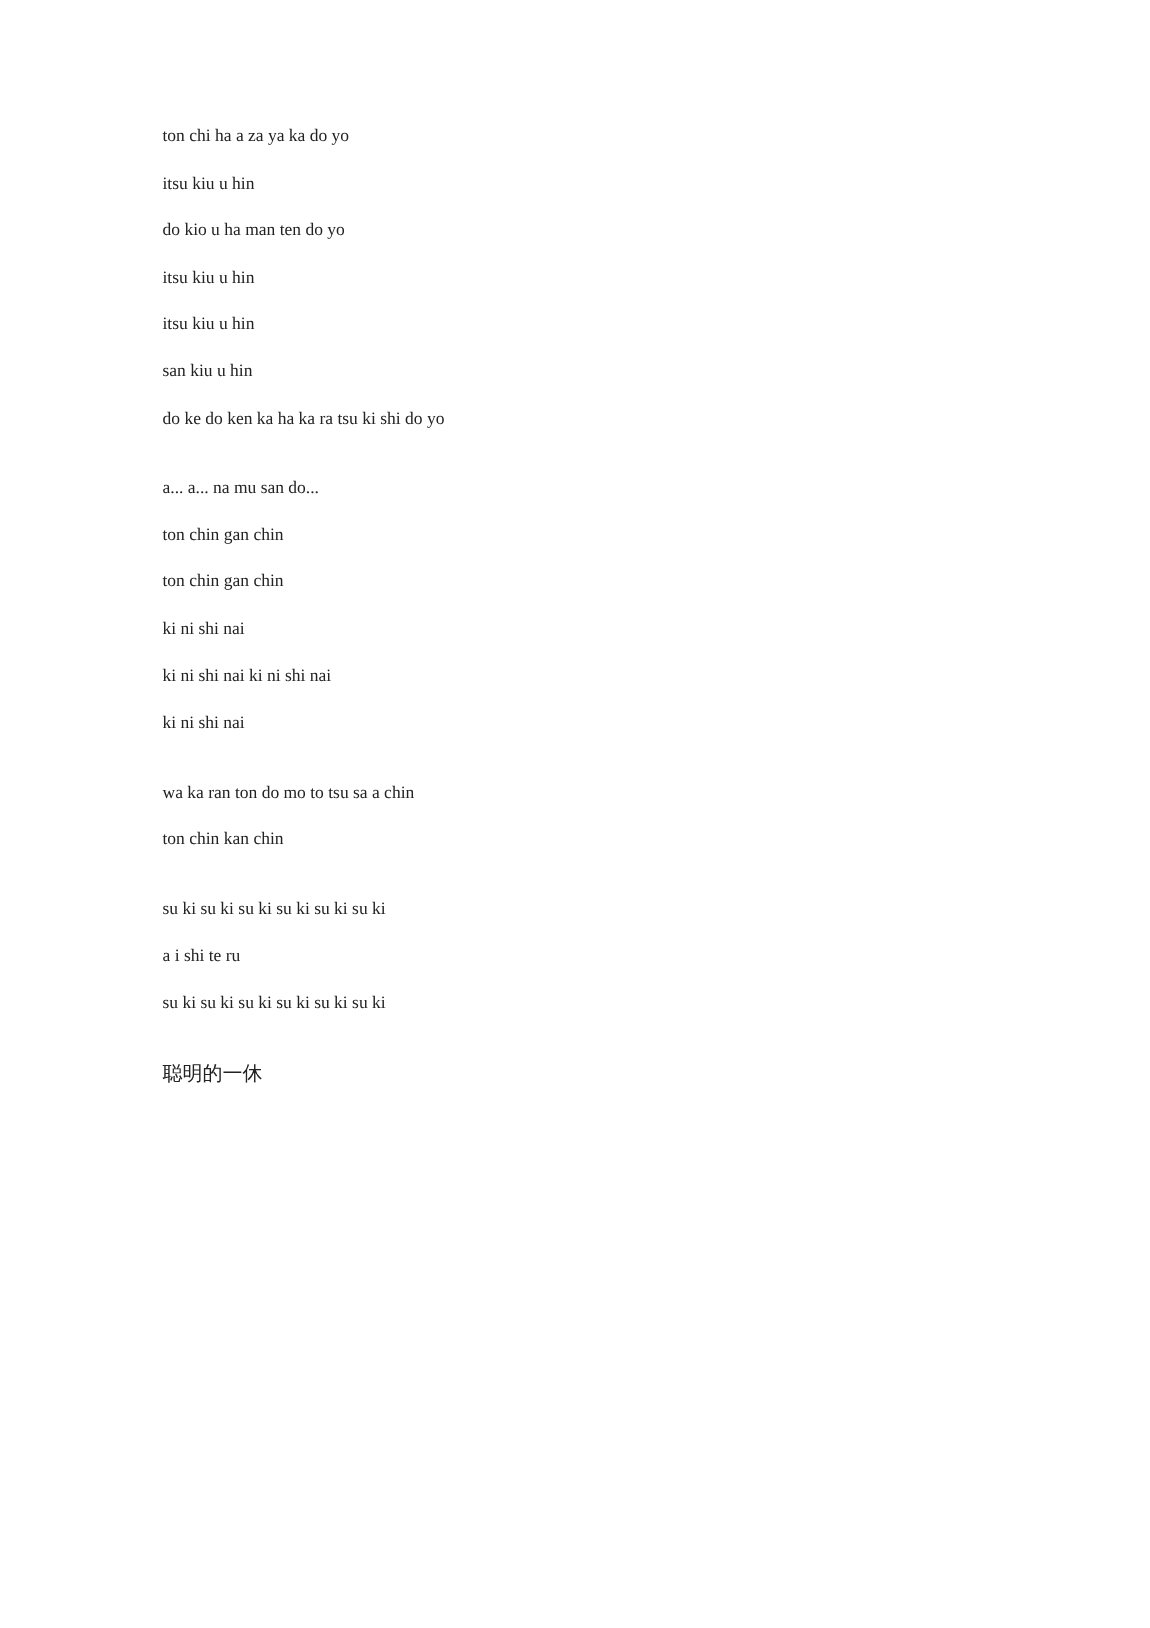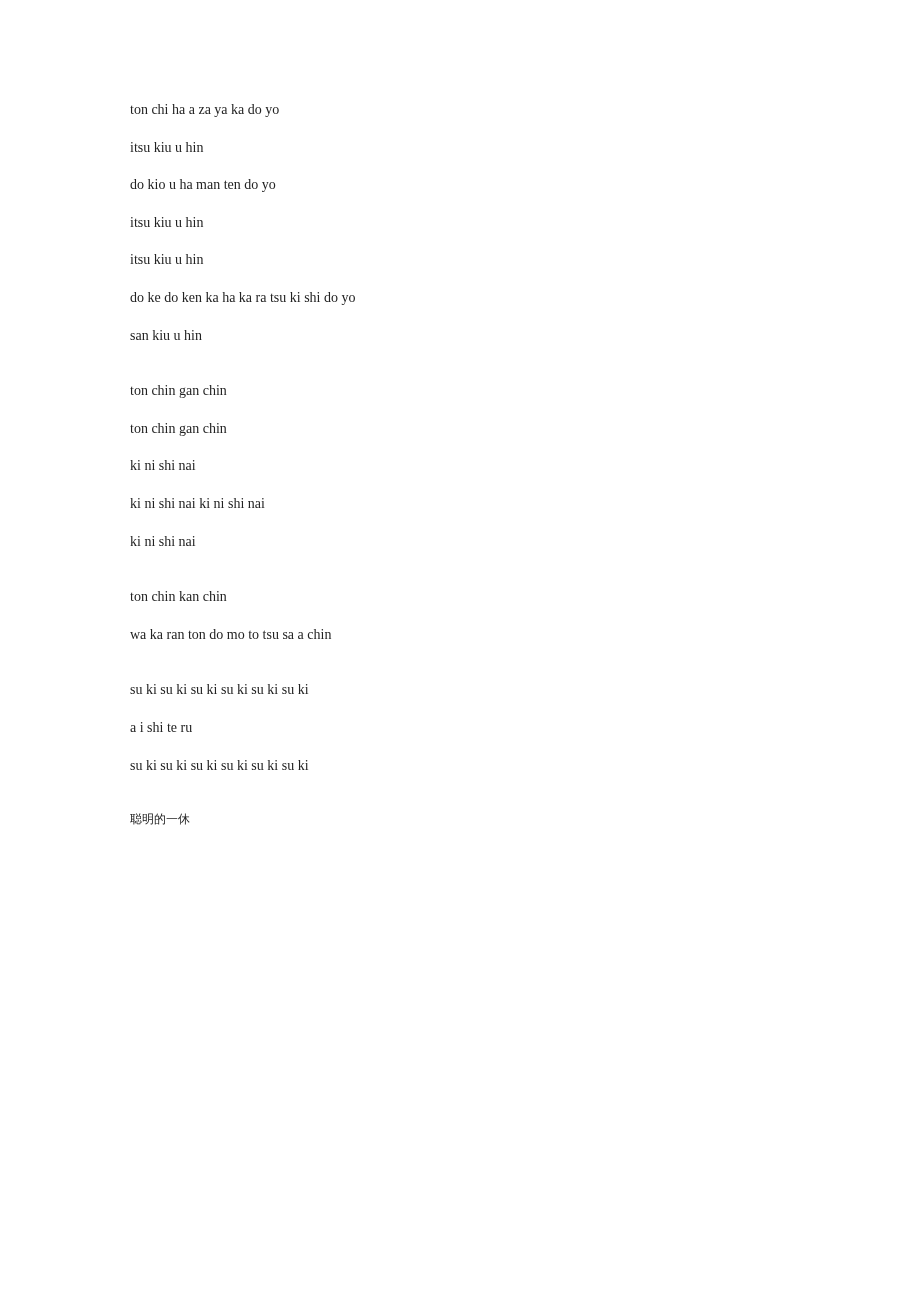--- a/index.html
+++ b/index.html
@@ -18,42 +18,43 @@
     }
     .line {
       margin-bottom: 18px;
       line-height: 1.4;
       font-family: Liberation Serif, serif;
     }
     .spacer {
       height: 18px;
     }
     .chinese {
-      font-size: 12px;
+      font-size: 16px;
     }
   </style>
 </head>
 <body>
 
 <div>
 <div class="line">ton chi ha a za ya ka do yo</div>
     <div class="line">itsu kiu u hin</div>
     <div class="line">do kio u ha man ten do yo</div>
     <div class="line">itsu kiu u hin</div>
     <div class="line">itsu kiu u hin</div>
+    <div class="line">san kiu u hin</div>
     <div class="line">do ke do ken ka ha ka ra tsu ki shi do yo</div>
-    <div class="line">san kiu u hin</div>
     <div class="spacer"></div>
+    <div class="line">a... a... na mu san do...</div>
     <div class="line">ton chin gan chin</div>
     <div class="line">ton chin gan chin</div>
     <div class="line">ki ni shi nai</div>
     <div class="line">ki ni shi nai ki ni shi nai</div>
     <div class="line">ki ni shi nai</div>
     <div class="spacer"></div>
+    <div class="line">wa ka ran ton do mo to tsu sa a chin</div>
     <div class="line">ton chin kan chin</div>
-    <div class="line">wa ka ran ton do mo to tsu sa a chin</div>
     <div class="spacer"></div>
     <div class="line">su ki su ki su ki su ki su ki su ki</div>
     <div class="line">a i shi te ru</div>
     <div class="line">su ki su ki su ki su ki su ki su ki</div>
     <div class="spacer"></div>
     <div class="line chinese">聪明的一休</div>
   </div>
 
 </body></html>

